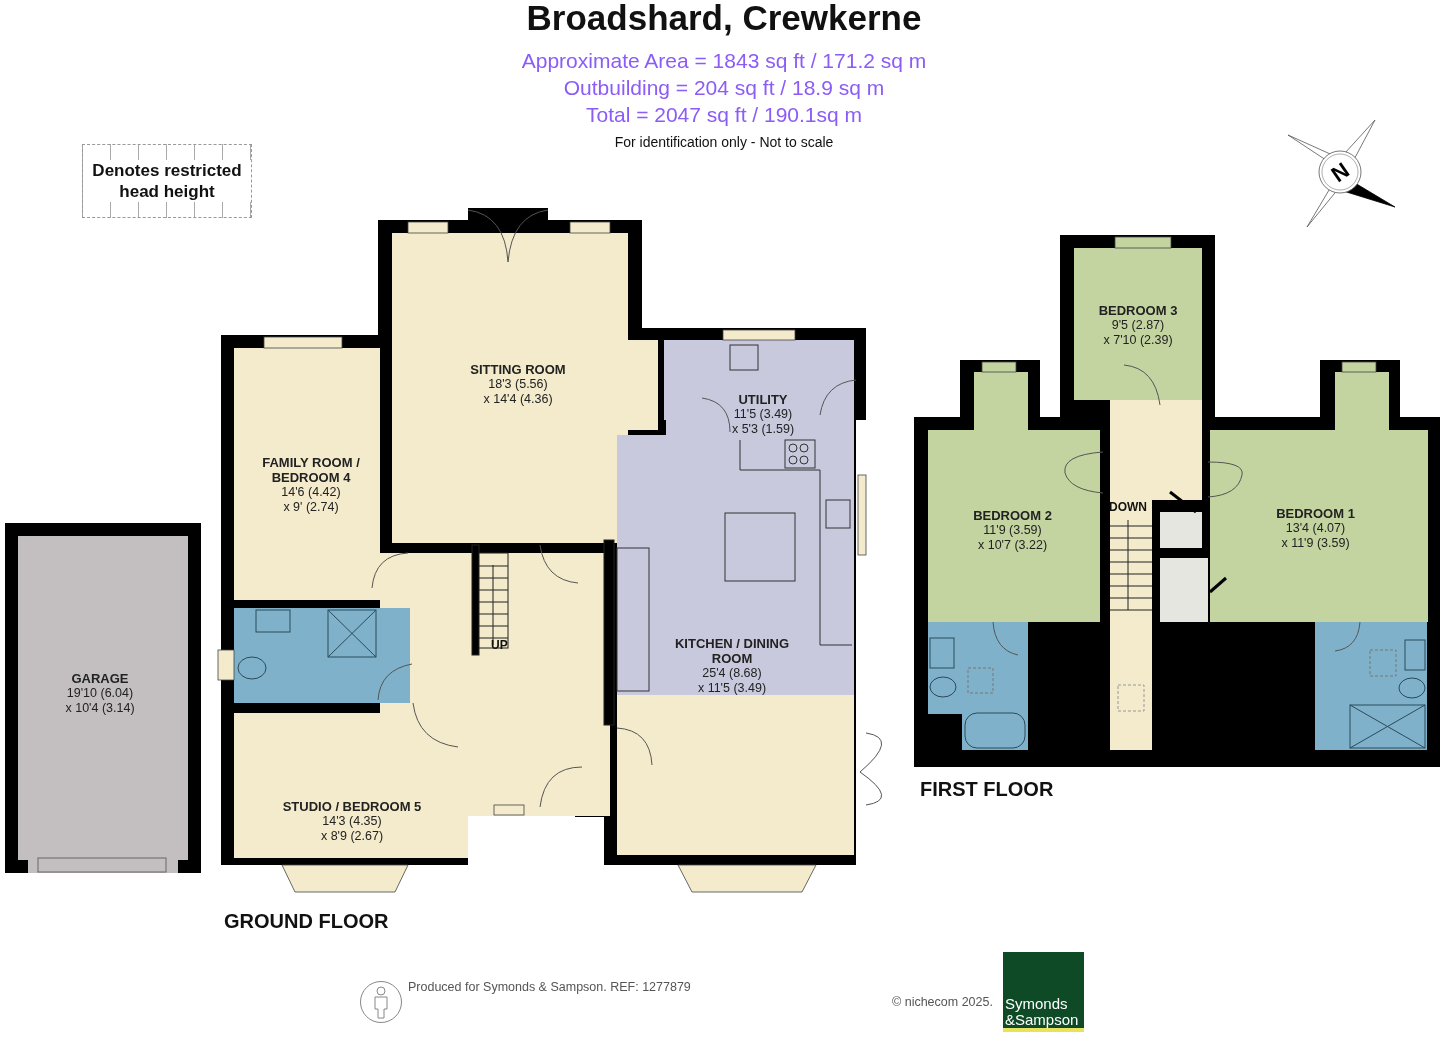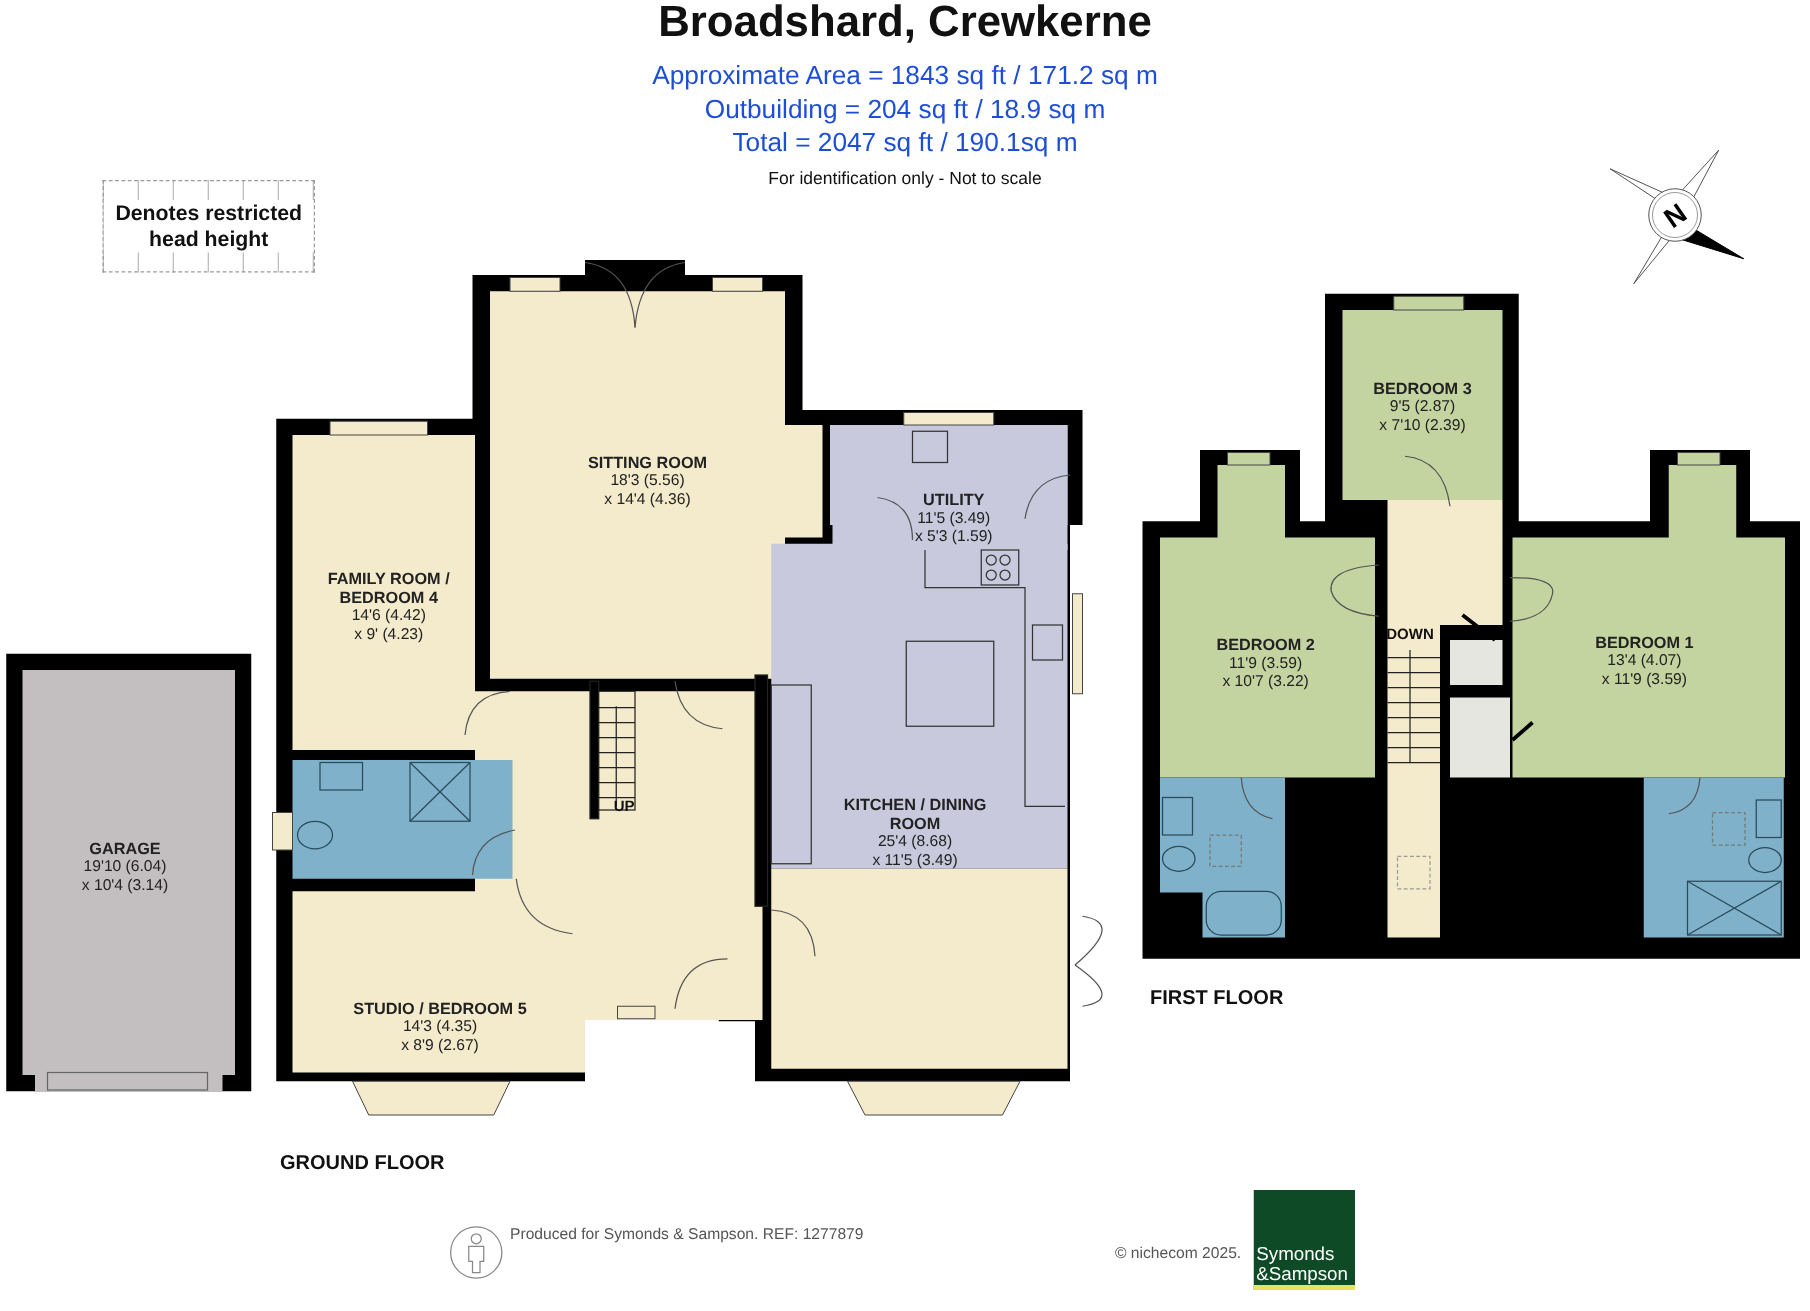--- a/index.html
+++ b/index.html
@@ -1,30 +1,30 @@
 <!DOCTYPE html>
 <html><head>
 <meta charset="utf-8">
 <style>
   html, body { margin: 0; padding: 0; background: #ffffff; }
   body { width: 1448px; height: 1049px; position: relative; overflow: hidden;
          font-family: "Liberation Sans", sans-serif; color: #111; }
   .abs { position: absolute; }
   .title { left: 0; width: 1448px; top: 0; text-align: center; font-weight: bold; font-size: 35px; }
-  .area-line { left: 0; width: 1448px; text-align: center; font-size: 21px; color: #1d4ed8; }
+  .area-line { left: 0; width: 1448px; text-align: center; font-size: 21px; color: #8b5cf6; }
   .note { left: 0; width: 1448px; top: 134px; text-align: center; font-size: 14px; }
   .legend { left: 82px; top: 144px; width: 168px; height: 72px; border: 1px dashed #999;
             display: flex; align-items: center; justify-content: center; text-align: center;
             font-weight: bold; font-size: 17px; line-height: 21px;
             background-image: repeating-linear-gradient(90deg, transparent 0 27px, #aaa 27px 28px); }
   .legend span { background: #fff; }
   svg.plan { position: absolute; left: 0; top: 0; }
   .room-label { position: absolute; text-align: center; font-size: 12.5px; line-height: 15px; color: #222; }
   .room-name { font-weight: bold; font-size: 13px; }
-  .floor-label { position: absolute; font-weight: bold; font-size: 16px; margin-top: 12px; }
+  .floor-label { position: absolute; font-weight: bold; font-size: 20px; }
   .stair-label { position: absolute; font-weight: bold; font-size: 12px; }
   .footer-text { left: 408px; top: 979px; font-size: 12.5px; line-height: 16px; color: #555; }
   .copyright { left: 892px; top: 995px; font-size: 12.5px; color: #555; }
   .logo { left: 1003px; top: 952px; width: 81px; height: 80px; background: #0d4a25;
           border-bottom: 4px solid #e8e35a; box-sizing: border-box; color: #fff;
           font-size: 15px; line-height: 16px; padding: 44px 0 12px 2px; }
   .person-icon { left: 360px; top: 981px; width: 40px; height: 40px; border: 1px solid #888; border-radius: 50%; }
 </style>
 </head>
 <body>
@@ -209,21 +209,21 @@
 </svg>
 
 <div class="room-label" style="left:418px; top:362px; width:200px;">
   <div class="room-name">SITTING ROOM</div>
   <div>18'3 (5.56)</div>
   <div>x 14'4 (4.36)</div>
 </div>
 <div class="room-label" style="left:236px; top:455px; width:150px;">
   <div class="room-name" style="width:120px; margin:0 auto;">FAMILY ROOM / BEDROOM 4</div>
   <div>14'6 (4.42)</div>
-  <div>x 9' (4.23)</div>
+  <div>x 9' (2.74)</div>
 </div>
 <div class="room-label" style="left:700px; top:392px; width:126px;">
   <div class="room-name">UTILITY</div>
   <div>11'5 (3.49)</div>
   <div>x 5'3 (1.59)</div>
 </div>
 <div class="room-label" style="left:672px; top:636px; width:120px;">
   <div class="room-name">KITCHEN / DINING ROOM</div>
   <div>25'4 (8.68)</div>
   <div>x 11'5 (3.49)</div>

